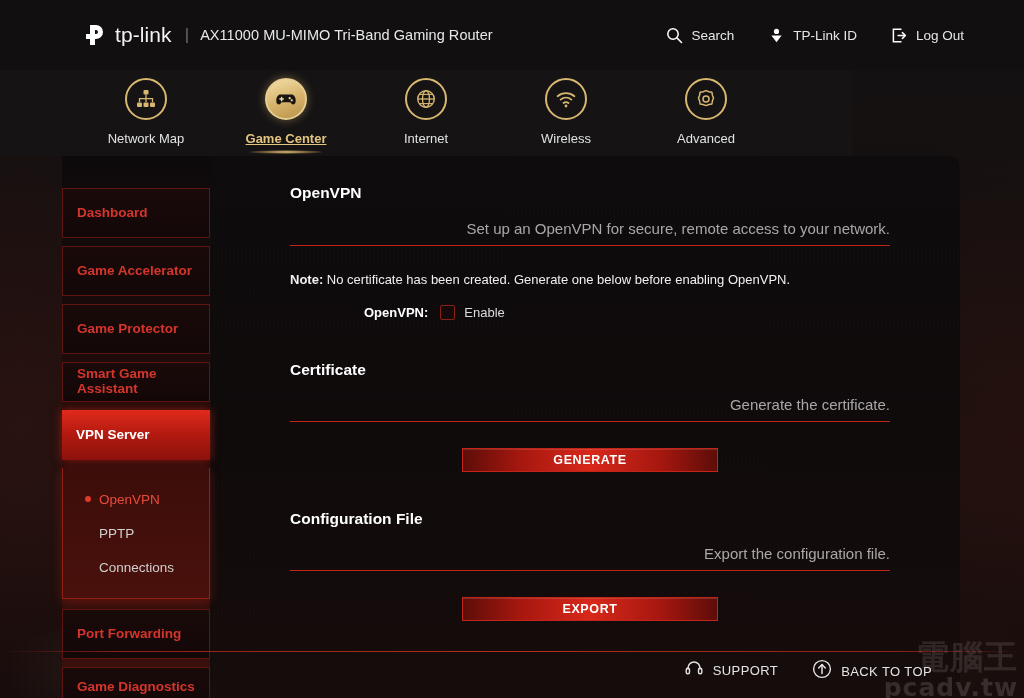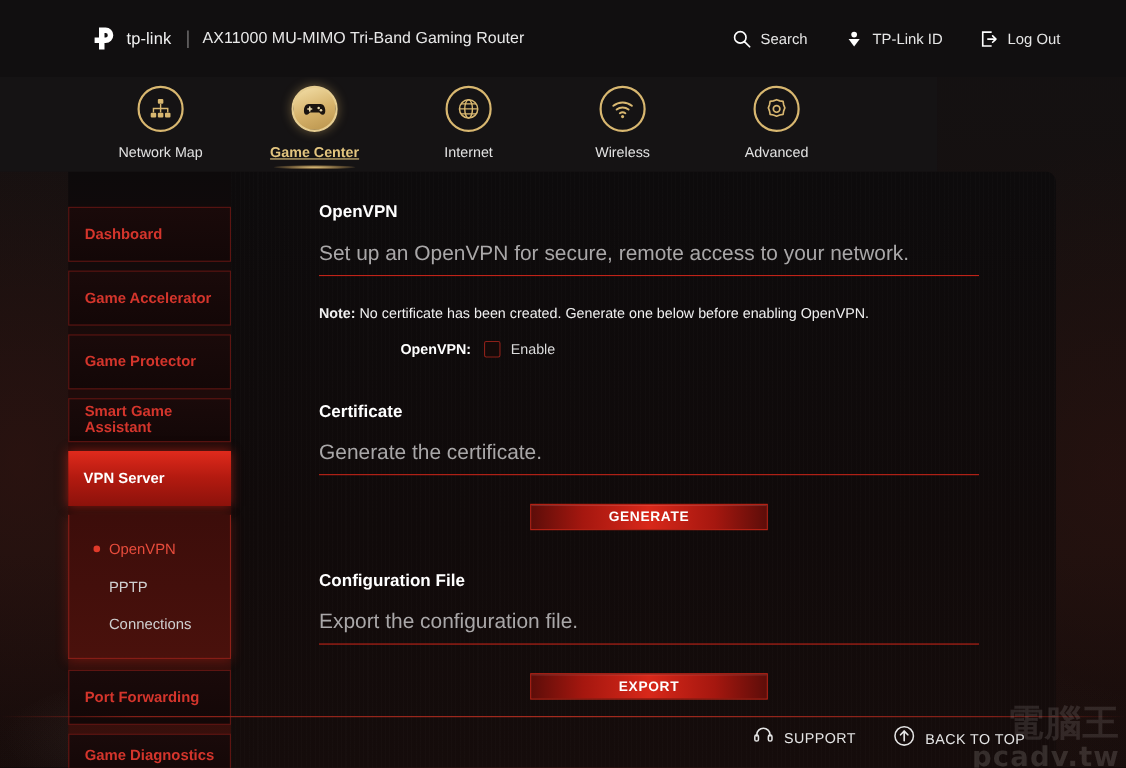--- a/index.html
+++ b/index.html
@@ -37,21 +37,21 @@
   .topbar {
     position: absolute; top: 0; left: 0;
     width: 1024px; height: 70px;
     background: #110f10;
     display: flex; align-items: center;
     z-index: 6;
   }
   .brand { display: flex; align-items: center; margin-left: 84px; }
   .tplogo { width: 26px; height: 28px; position: relative; }
   .brand-name {
-    color: #f2f2f2; font-size: 15px; letter-spacing: .1px; margin-left: 5px;
+    color: #f2f2f2; font-size: 21px; letter-spacing: .1px; margin-left: 5px;
   }
   .brand-sep { color: #6d6b6c; font-size: 17px; margin: 0 11px 0 13px; }
   .model { color: #e9e9e9; font-size: 14.5px; letter-spacing: .05px; }
 
   .topnav { margin-left: auto; margin-right: 60px; display: flex; align-items: center; gap: 34px; }
   .topnav-item { display: flex; align-items: center; gap: 8px; cursor: pointer; }
   .topnav-label { color: #e6e6e6; font-size: 13.5px; }
   .ti-ico { width: 17px; height: 17px; display: block; }
 
   
@@ -134,38 +134,38 @@
   .subdot {
     width: 6px; height: 6px; border-radius: 50%; background: #e03a2a;
     margin-right: 8px; flex: 0 0 auto;
   }
   .subdot.hidden { visibility: hidden; }
 
   
   .content { position: absolute; top: 156px; left: 210px; width: 750px; z-index: 5; }
   .sec { padding: 0 70px 0 80px; }
   .sec-title { color: #ffffff; font-size: 15.5px; font-weight: bold; }
-  .sec-desc { color: #a9a7a8; font-size: 19px; }
+  .sec-desc { color: #a9a7a8; font-size: 15px; text-align: right; }
   .sec-rule { height: 1px; background: #c02318; margin-top: 8px; }
 
   .note { color: #f0f0f0; font-size: 13px; }
   .note b { font-weight: bold; }
 
   .field-row { display: flex; align-items: flex-start; }
   .field-label { color: #ffffff; font-size: 13px; font-weight: bold; }
   .chk {
     width: 15px; height: 15px; margin: 0 9px 0 12px;
     border: 1px solid #8c2019; background: #140a09;
     border-radius: 2px; cursor: pointer; flex: 0 0 auto;
   }
   .chk-label { color: #dcdcdc; font-size: 13px; }
 
   .btn-wrap { display: flex; justify-content: center; }
   .btn {
-    width: 216px; height: 24px;
+    width: 256px; height: 24px;
     display: flex; align-items: center; justify-content: center;
     color: #ffffff; font-size: 12.5px; font-weight: bold; letter-spacing: .6px;
     background: linear-gradient(90deg,#5d0d09 0%, #a5170f 22%, #d8281a 50%, #a5170f 78%, #5d0d09 100%);
     border: 1px solid #c42417;
     cursor: pointer;
     box-shadow: inset 0 1px 0 rgba(255,255,255,.12);
   }
 
   
   .foot-rule {

